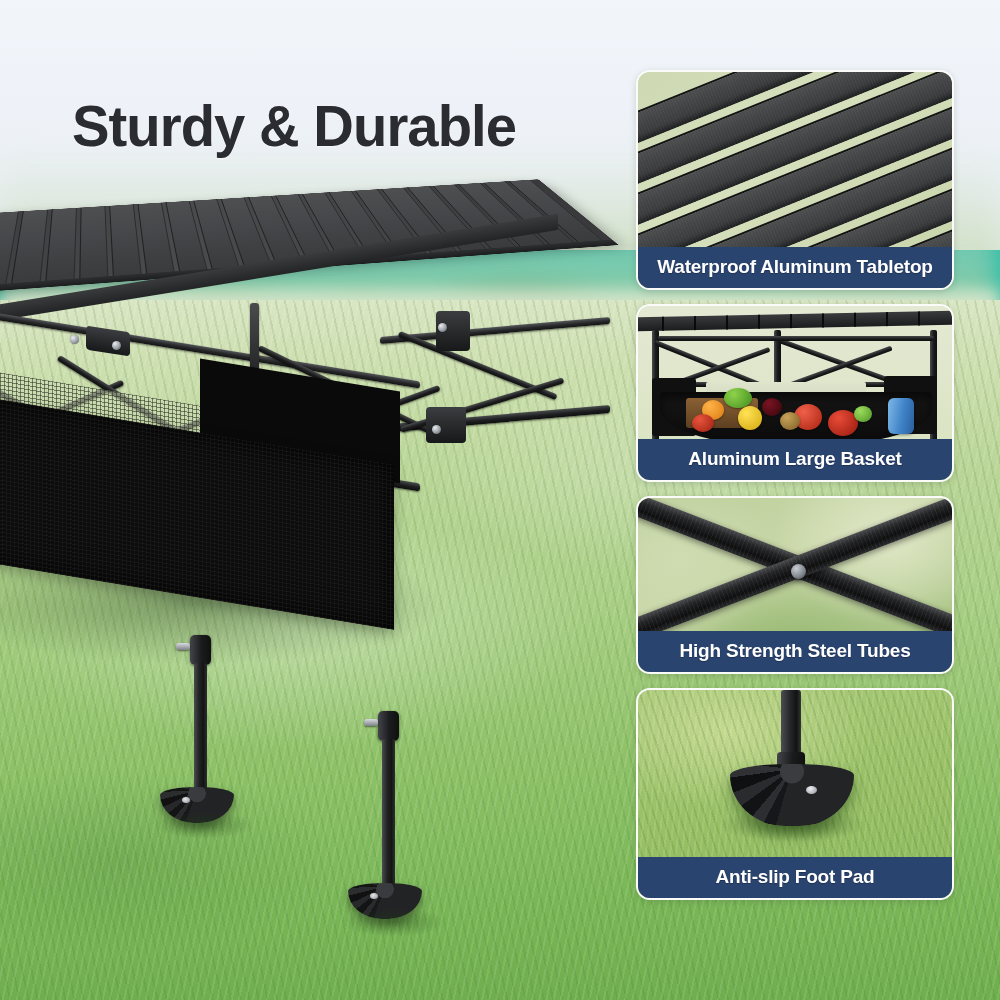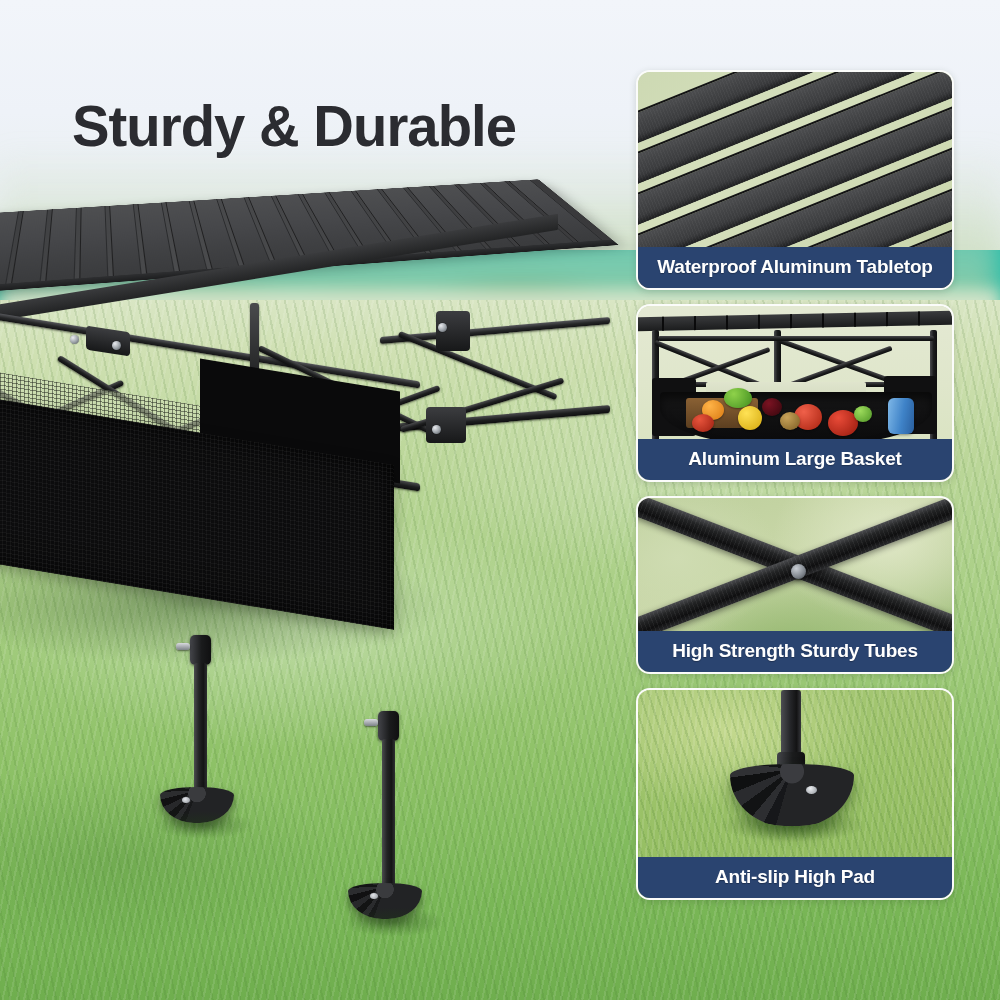--- a/index.html
+++ b/index.html
@@ -522,27 +522,27 @@
     <div class="panel p3">
       <div class="panel-media media">
         <div class="tubeA">
             <div class="tubetex"></div>
           </div>
         <div class="tubeB">
             <div class="tubetex"></div>
           </div>
         <div class="boltA"></div>
       </div>
-      <div class="panel-caption">High Strength Sturdy Tubes</div>
+      <div class="panel-caption">High Strength Steel Tubes</div>
     </div>
 
     <div class="panel p4">
       <div class="panel-media media">
         <div class="padshadow"></div>
         <div class="polel"></div>
         <div class="collar"></div>
         <div class="padbase"></div>
         <div class="padscrew"></div>
       </div>
-      <div class="panel-caption">Anti-slip High Pad</div>
+      <div class="panel-caption">Anti-slip Foot Pad</div>
     </div>
   </div>
 </div>
 
 </body></html>

